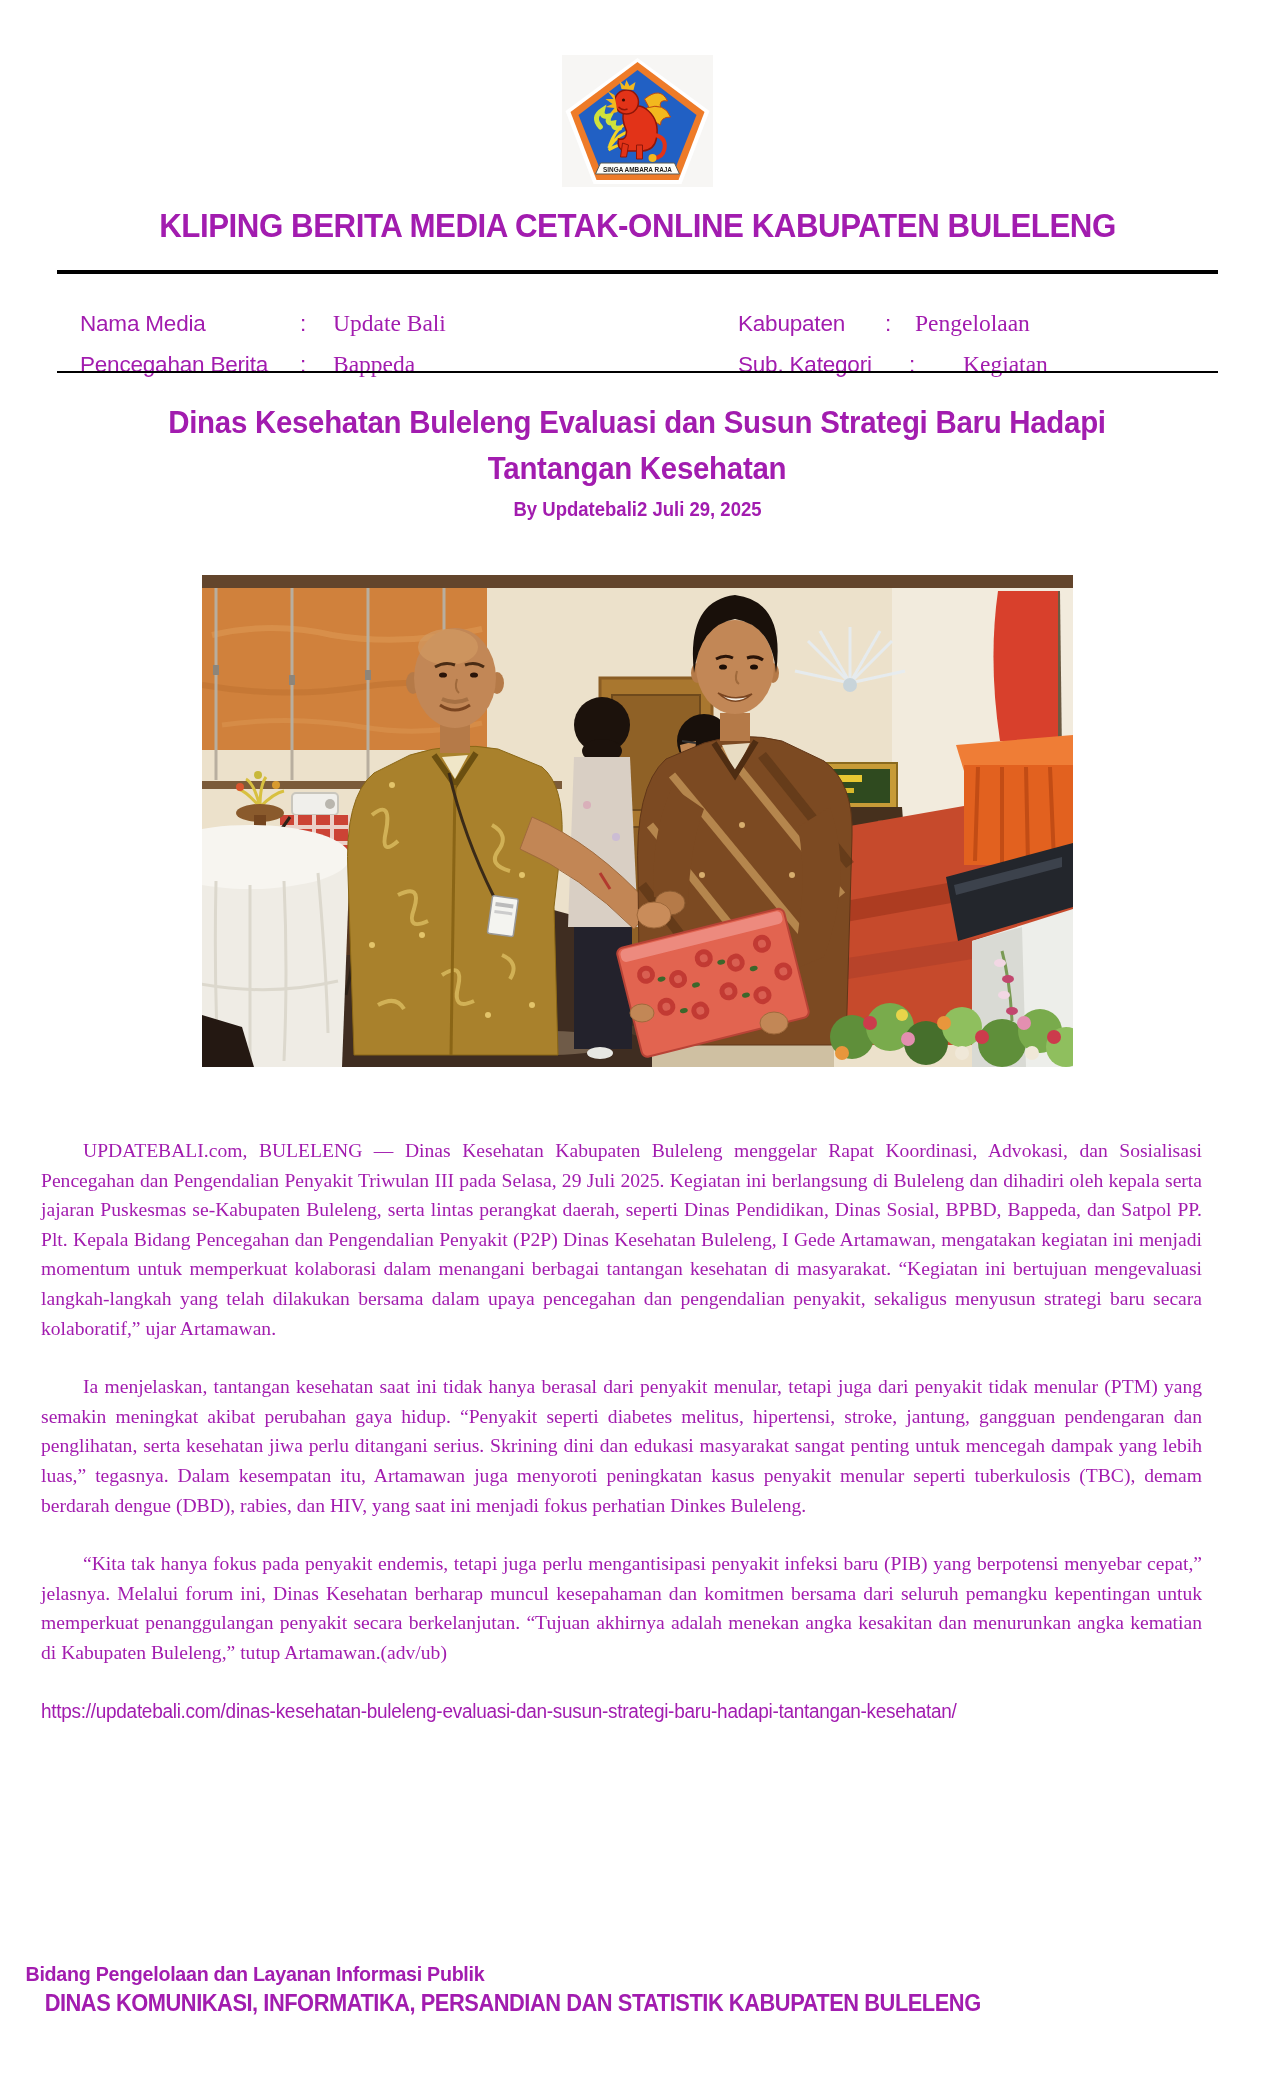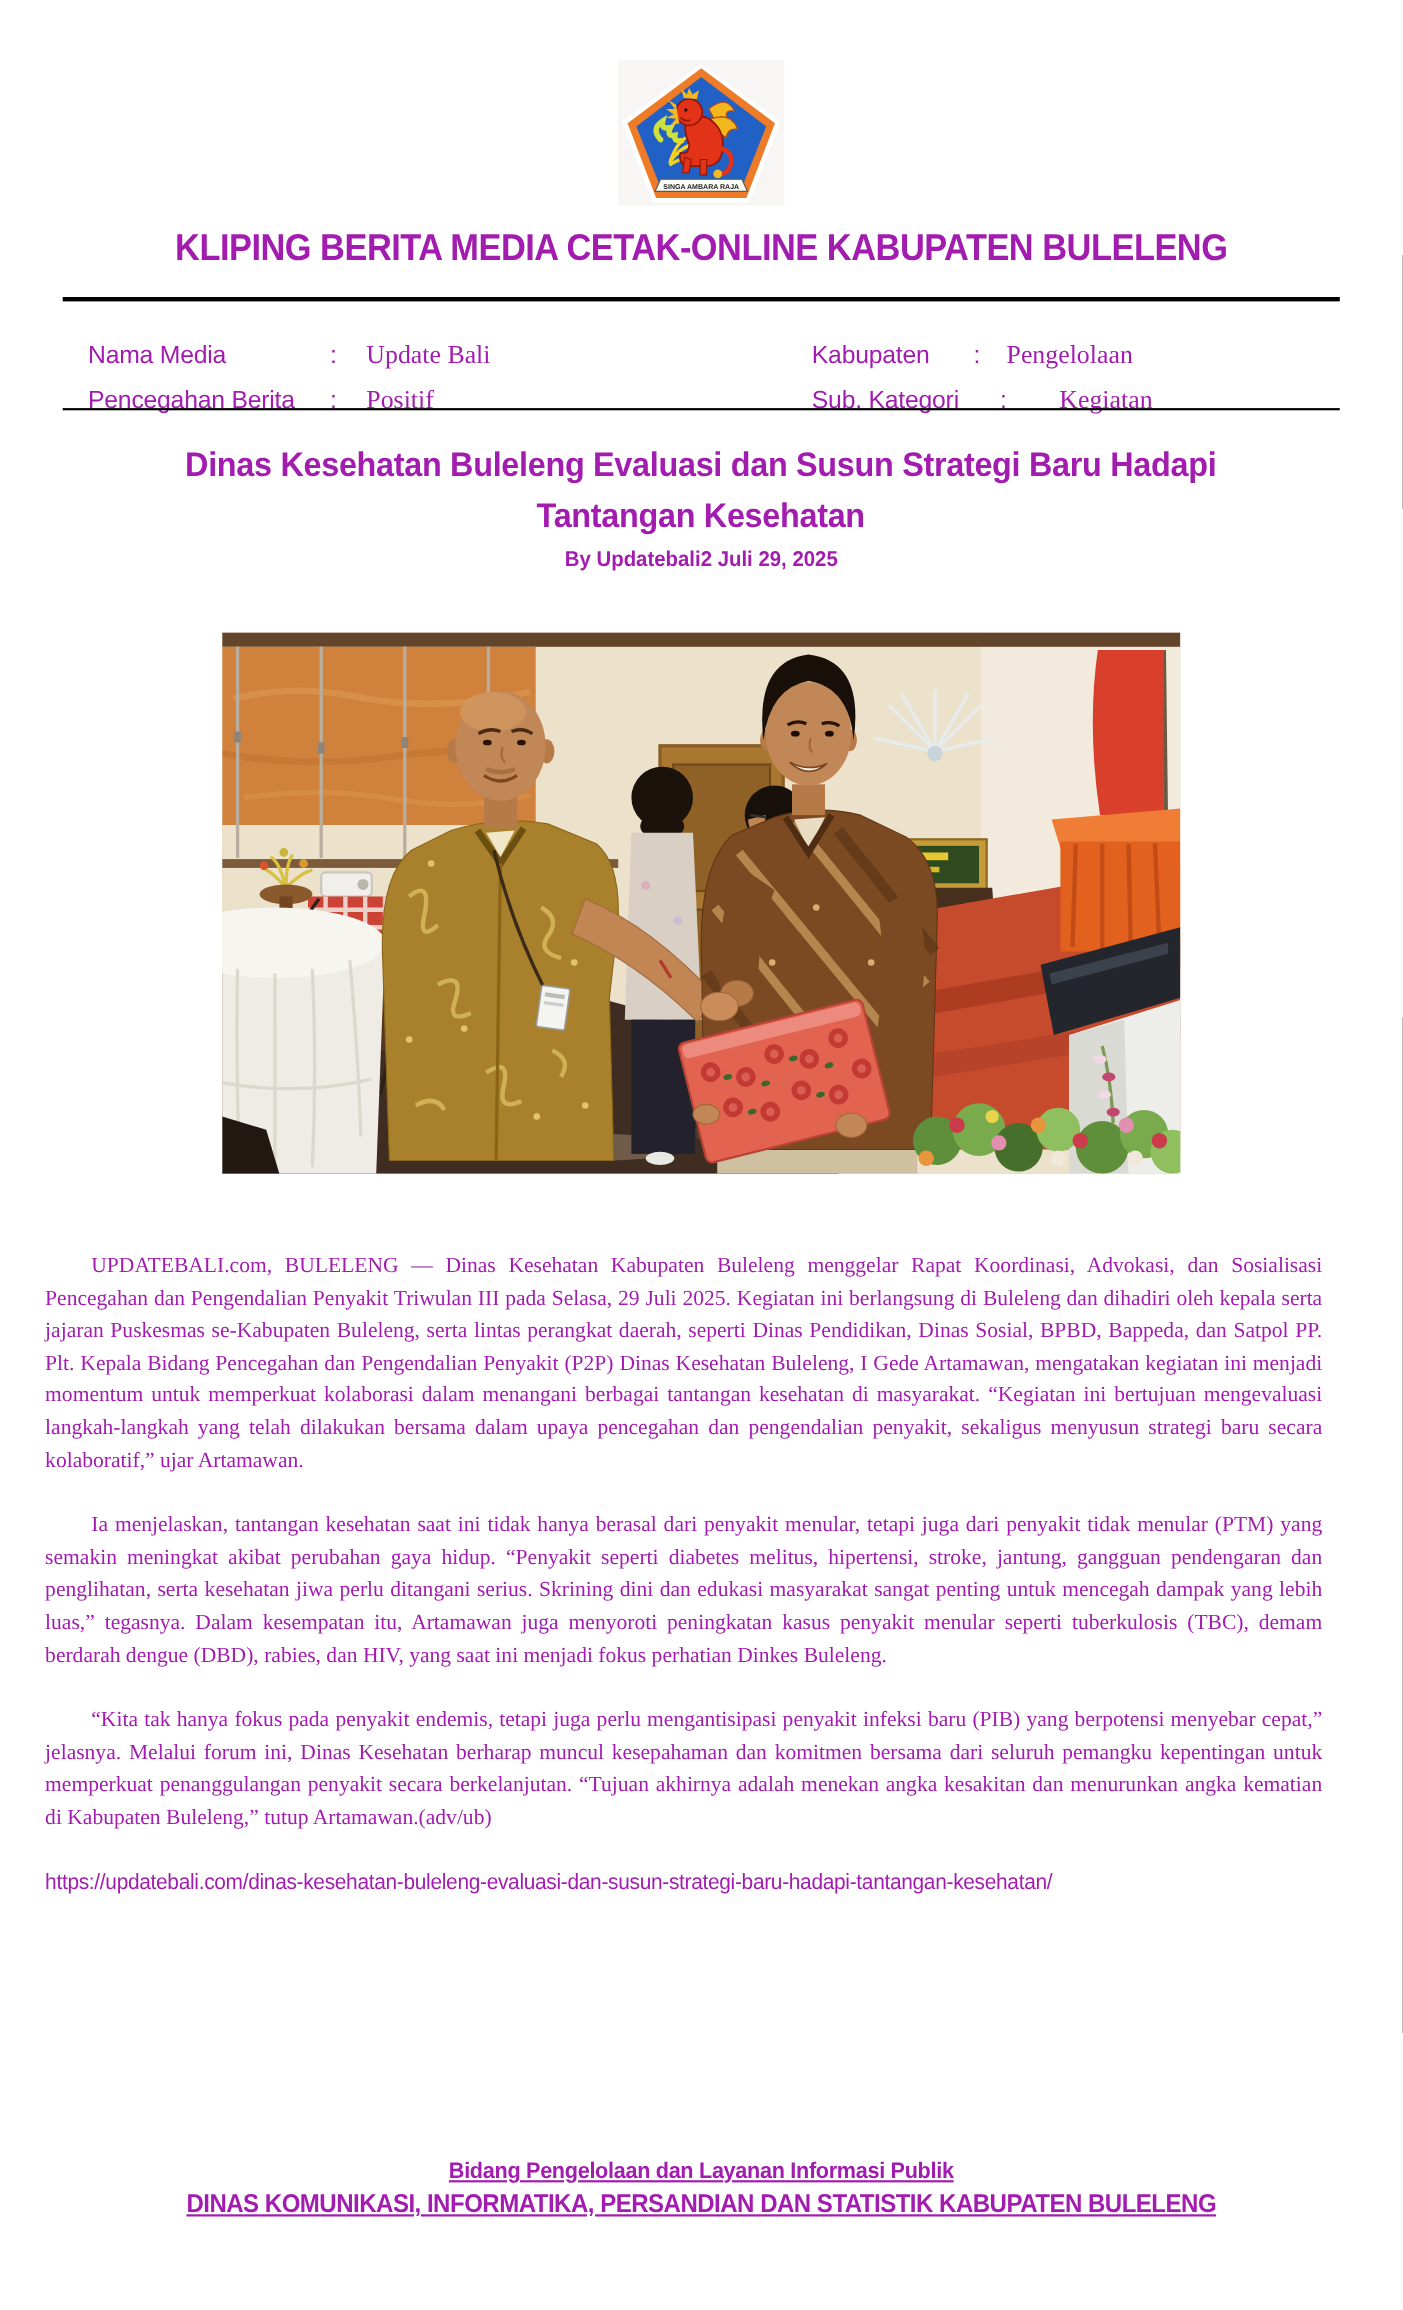--- a/index.html
+++ b/index.html
@@ -46,21 +46,21 @@
     position:absolute;top:1136px;left:41px;width:1161px;
     font-family:"Liberation Serif",serif;font-size:19.6px;line-height:29.6px;
     text-align:justify;
   }
   .body-text p{margin:0 0 29px 0;text-indent:42px;}
   .src-url{
     margin-top:3px;font-family:"Liberation Sans",sans-serif;font-size:20px;
     letter-spacing:-0.3px;transform:scaleX(0.95);transform-origin:0 50%;white-space:nowrap;
   }
   
-  .footer{position:absolute;top:1962px;left:0;width:1275px;text-align:center;text-decoration:underline;}
+  .footer{position:absolute;top:1962px;left:0;width:1275px;}
   .footer-line1{font-size:20.5px;font-weight:bold;letter-spacing:-0.3px;transform:scaleX(0.96);transform-origin:50% 50%;}
   .footer-line2{font-size:23.5px;font-weight:bold;letter-spacing:-0.5px;margin-top:4px;transform:scaleX(0.93);transform-origin:50% 50%;}
 </style>
 </head>
 <body>
 
 <div class="page">
 
   <div class="logo-wrap">
     <svg viewBox="0 0 150 132" width="151" height="132">
@@ -97,21 +97,21 @@
 
   <div class="meta">
     <div class="meta-row m-left m-l1">
       <span class="meta-label">Nama Media</span>
       <span class="meta-colon">:</span>
       <span class="meta-value">Update Bali</span>
     </div>
     <div class="meta-row m-left m-l2">
       <span class="meta-label">Pencegahan Berita</span>
       <span class="meta-colon">:</span>
-      <span class="meta-value">Positif</span>
+      <span class="meta-value">Bappeda</span>
     </div>
     <div class="meta-row m-right m-r1">
       <span class="meta-label">Kabupaten</span>
       <span class="meta-colon">:</span>
       <span class="meta-value">Pengelolaan</span>
     </div>
     <div class="meta-row m-right m-r2">
       <span class="meta-label">Sub. Kategori</span>
       <span class="meta-colon">:</span>
       <span class="meta-value">Kegiatan</span>

